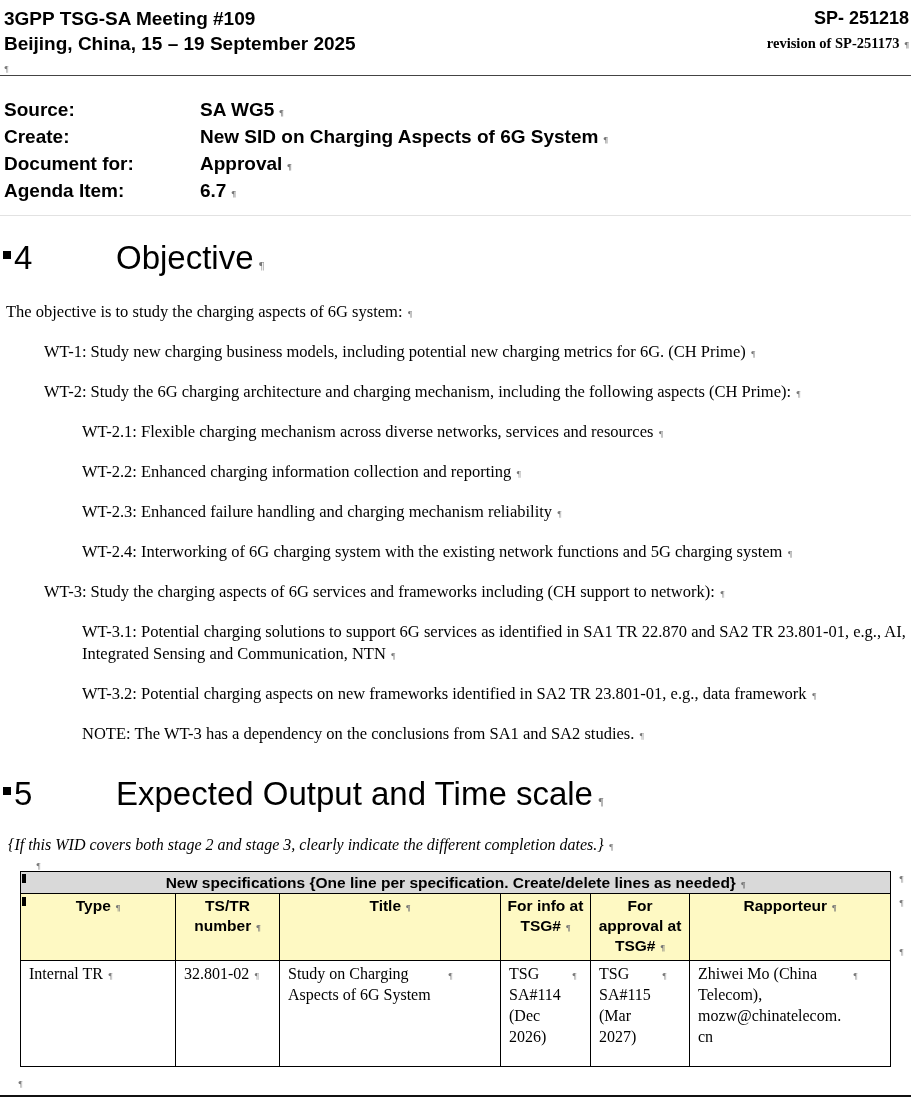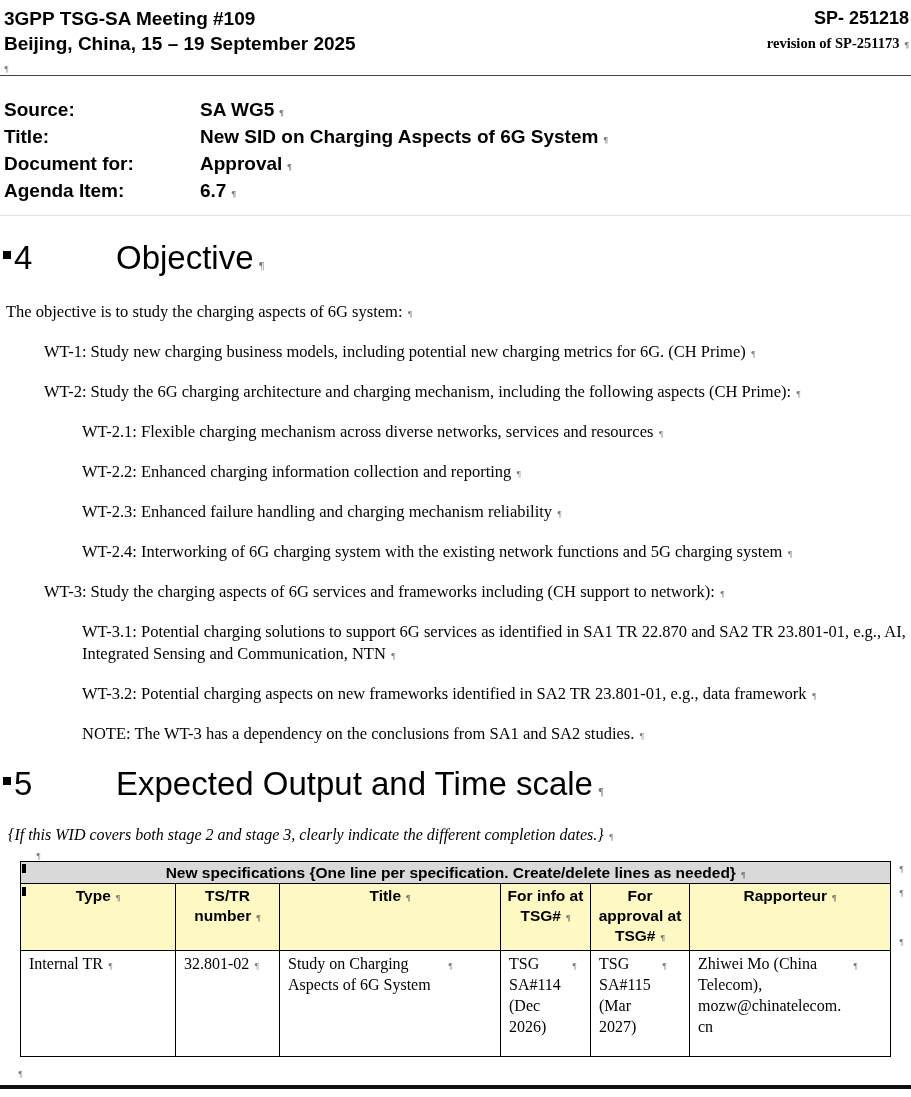--- a/index.html
+++ b/index.html
@@ -35,21 +35,21 @@
   
   .sec-heading {
     position: relative; margin-left: 14px;
     font-family: "Liberation Sans", sans-serif; font-weight: normal;
     font-size: 33px; line-height: 40px; white-space: nowrap;
   }
   .sec-num { display: inline-block; width: 102px; }
   .change-mark { position: absolute; left: -11px; top: 13px; width: 8px; height: 8px; background: #000; }
   .sec-heading .pmark { font-size: 11px; }
   #heading-4 { margin-top: 22px; }
-  #heading-5 { margin-top: 17px; }
+  #heading-5 { margin-top: 27px; }
   #heading-6 { margin-top: 10px; }
 
   
   .para { font-size: 16.5px; line-height: 22px; margin-top: 16px; max-width: 860px; }
   .ind-0 { margin-left: 6px; }
   .ind-1 { margin-left: 44px; }
   .ind-2 { margin-left: 82px; }
   .note-italic { font-style: italic; font-weight: normal; font-size: 16px; margin-top: 15px; margin-left: 8px; }
 
   
@@ -99,21 +99,21 @@
   </header>
 
   <div class="pline"><span class="pmark">¶</span></div>
   <hr class="rule-thin">
 
   <section class="doc-info">
     <div class="di-row">
       <span class="di-label">Source:</span><span class="di-value">SA WG5</span><span class="pmark">¶</span>
     </div>
     <div class="di-row">
-      <span class="di-label">Title:</span><span class="di-value">New SID on Charging Aspects of 6G System</span><span class="pmark">¶</span>
+      <span class="di-label">Create:</span><span class="di-value">New SID on Charging Aspects of 6G System</span><span class="pmark">¶</span>
     </div>
     <div class="di-row">
       <span class="di-label">Document for:</span><span class="di-value">Approval</span><span class="pmark">¶</span>
     </div>
     <div class="di-row">
       <span class="di-label">Agenda Item:</span><span class="di-value">6.7</span><span class="pmark">¶</span>
     </div>
   </section>
 
   <hr class="rule-faint">

